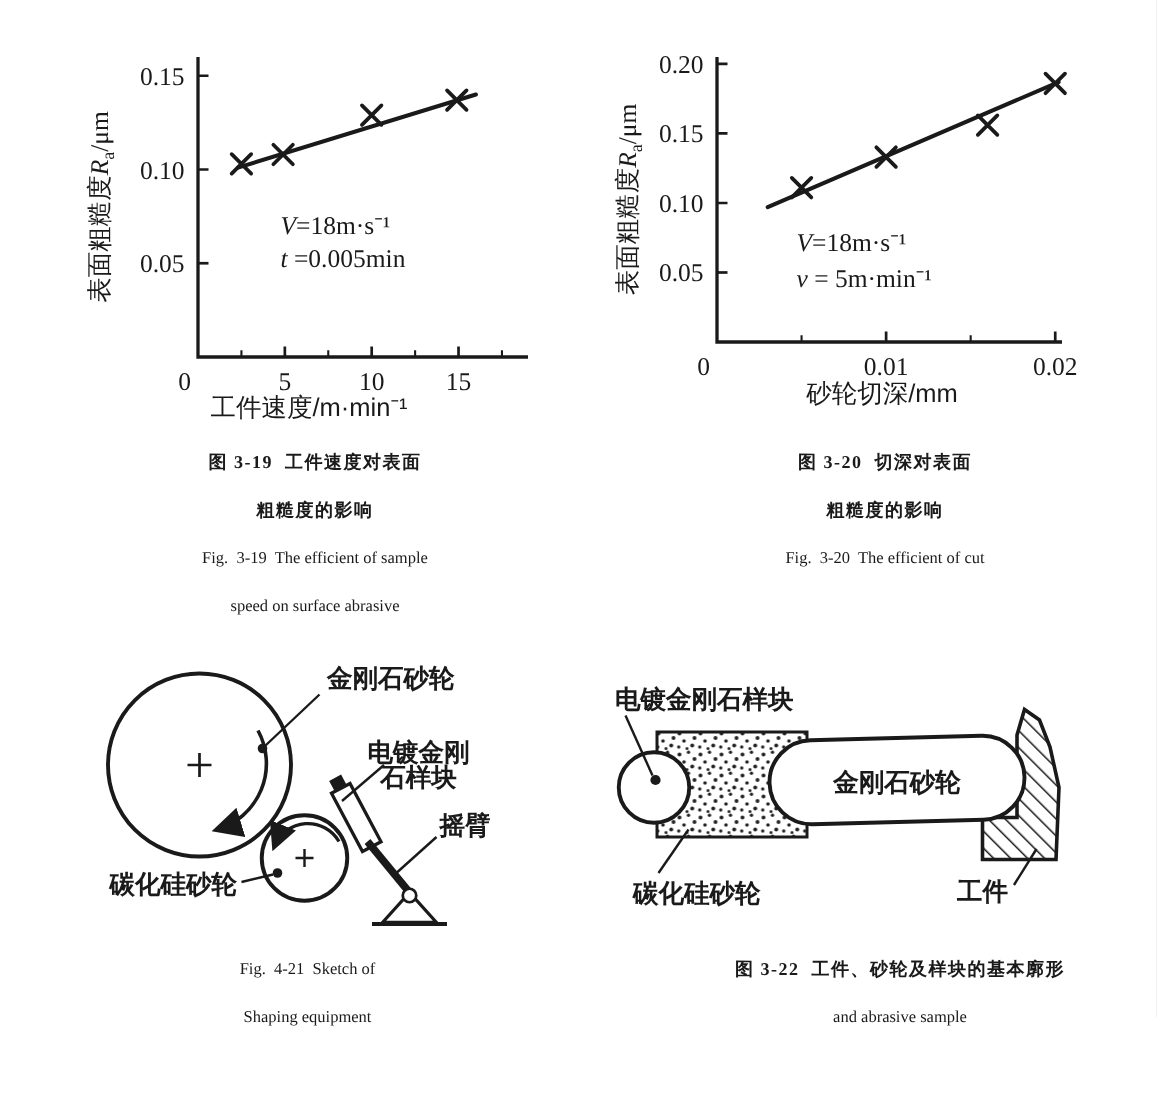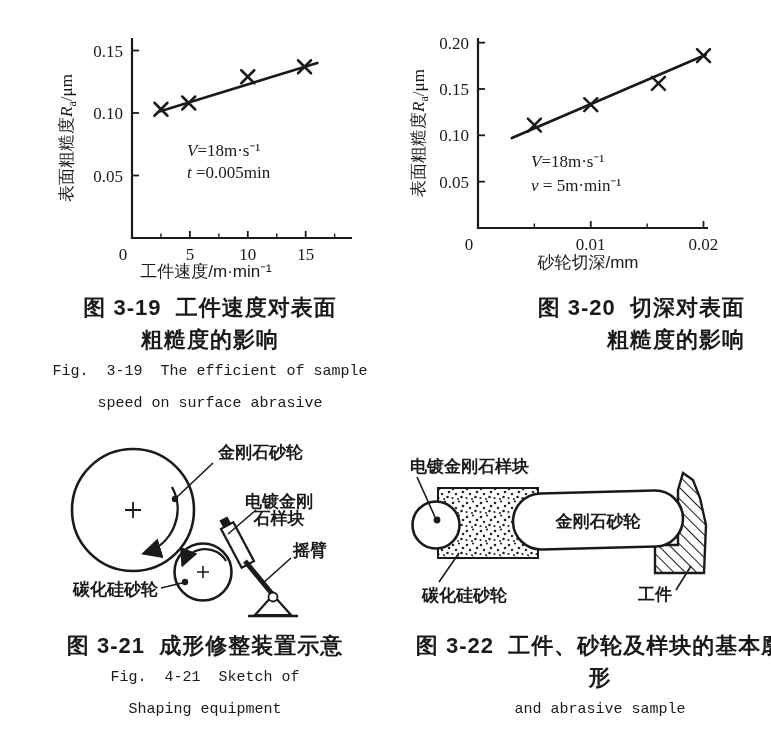--- a/index.html
+++ b/index.html
@@ -5,26 +5,26 @@
   html,body{margin:0;padding:0;background:#e8e8e8;}
   .page{position:relative;width:771px;height:734px;background:#ffffff;overflow:hidden;
         font-family:"Liberation Sans",sans-serif;color:#1a1a1a;}
   .abs{position:absolute;}
   #chart-fig19{left:30px;top:5px;}
   #chart-fig20{left:388px;top:5px;}
   #diagram-fig21{left:30px;top:425px;}
   #diagram-fig22{left:395px;top:430px;}
   .caption{position:absolute;text-align:center;}
   #cap19{left:45px;top:292px;width:330px;}
-  #cap20{left:405px;top:292px;width:340px;text-align:right;}
+  #cap20{left:420px;top:292px;width:340px;}
   #cap21{left:40px;top:630px;width:330px;}
   #cap22{left:415px;top:630px;width:370px;}
-  .zh-line{font-family:Liberation Sans, sans-serif;font-size:22px;font-weight:700;
+  .zh-line{font-family:Liberation Serif, serif;font-size:12px;font-weight:700;
            line-height:32px;letter-spacing:1px;white-space:pre-wrap;}
-  .en-line{font-family:Liberation Mono, monospace;font-size:15px;line-height:32px;white-space:pre-wrap;}
+  .en-line{font-family:Liberation Serif, serif;font-size:11px;line-height:32px;white-space:pre-wrap;}
   svg text{fill:#1a1a1a;}
   .tick-num{font-family:"Liberation Serif",serif;font-size:17px;}
   .ann{font-family:"Liberation Serif",serif;font-size:17px;}
   .ann-var{font-style:italic;}
   .cjk{font-family:"Liberation Sans",sans-serif;font-size:17px;font-weight:500;}
   .ser{font-family:"Liberation Serif",serif;font-size:17px;}
   .ser-i{font-family:"Liberation Serif",serif;font-size:17px;font-style:italic;}
   .sub{font-family:"Liberation Serif",serif;font-size:12px;}
   .dlabel{font-family:"Liberation Sans",sans-serif;font-size:17px;font-weight:600;}
 </style>
@@ -109,20 +109,21 @@
 
   <div id="cap19" class="caption">
     <div class="zh-line">图 3-19  工件速度对表面</div>
     <div class="zh-line">粗糙度的影响</div>
     <div class="en-line">Fig.  3-19  The efficient of sample</div>
     <div class="en-line">speed on surface abrasive</div>
   </div>
   <div id="cap20" class="caption">
     <div class="zh-line">图 3-20  切深对表面</div>
     <div class="zh-line">粗糙度的影响</div>
+    <div class="en-line">Fig.  3-20  The efficient of cut</div>
   </div>
 
   <svg id="diagram-fig21" class="abs" width="350" height="205" viewBox="0 0 350 205">
     <defs>
       <marker id="arrw" viewBox="0 0 10 10" refX="8" refY="5" markerWidth="8.5" markerHeight="8.5" orient="auto">
         <path d="M0 0 L10 5 L0 10 Z" fill="#1a1a1a"></path>
       </marker>
     </defs>
 
     <circle cx="103" cy="85" r="61" fill="#ffffff" stroke="#1a1a1a" stroke-width="2.6"></circle>
@@ -185,21 +186,20 @@
     <line x1="22" y1="47" x2="40" y2="87" stroke="#1a1a1a" stroke-width="1.6"></line>
     <circle cx="42" cy="90" r="3.4" fill="#1a1a1a"></circle>
     <text x="15" y="42" class="dlabel">电镀金刚石样块</text>
     <line x1="44" y1="152" x2="64" y2="123" stroke="#1a1a1a" stroke-width="1.6"></line>
     <text x="27" y="171" class="dlabel">碳化硅砂轮</text>
     <line x1="281" y1="160" x2="296" y2="136" stroke="#1a1a1a" stroke-width="1.6"></line>
     <text x="243" y="170" class="dlabel">工件</text>
   </svg>
 
   <div id="cap21" class="caption">
-    <div class="zh-line">图 3-21  成形修整装置示意</div>
     <div class="en-line">Fig.  4-21  Sketch of</div>
     <div class="en-line">Shaping equipment</div>
   </div>
   <div id="cap22" class="caption">
     <div class="zh-line">图 3-22  工件、砂轮及样块的基本廓形</div>
     <div class="en-line">and abrasive sample</div>
   </div>
 
 </div>
 

